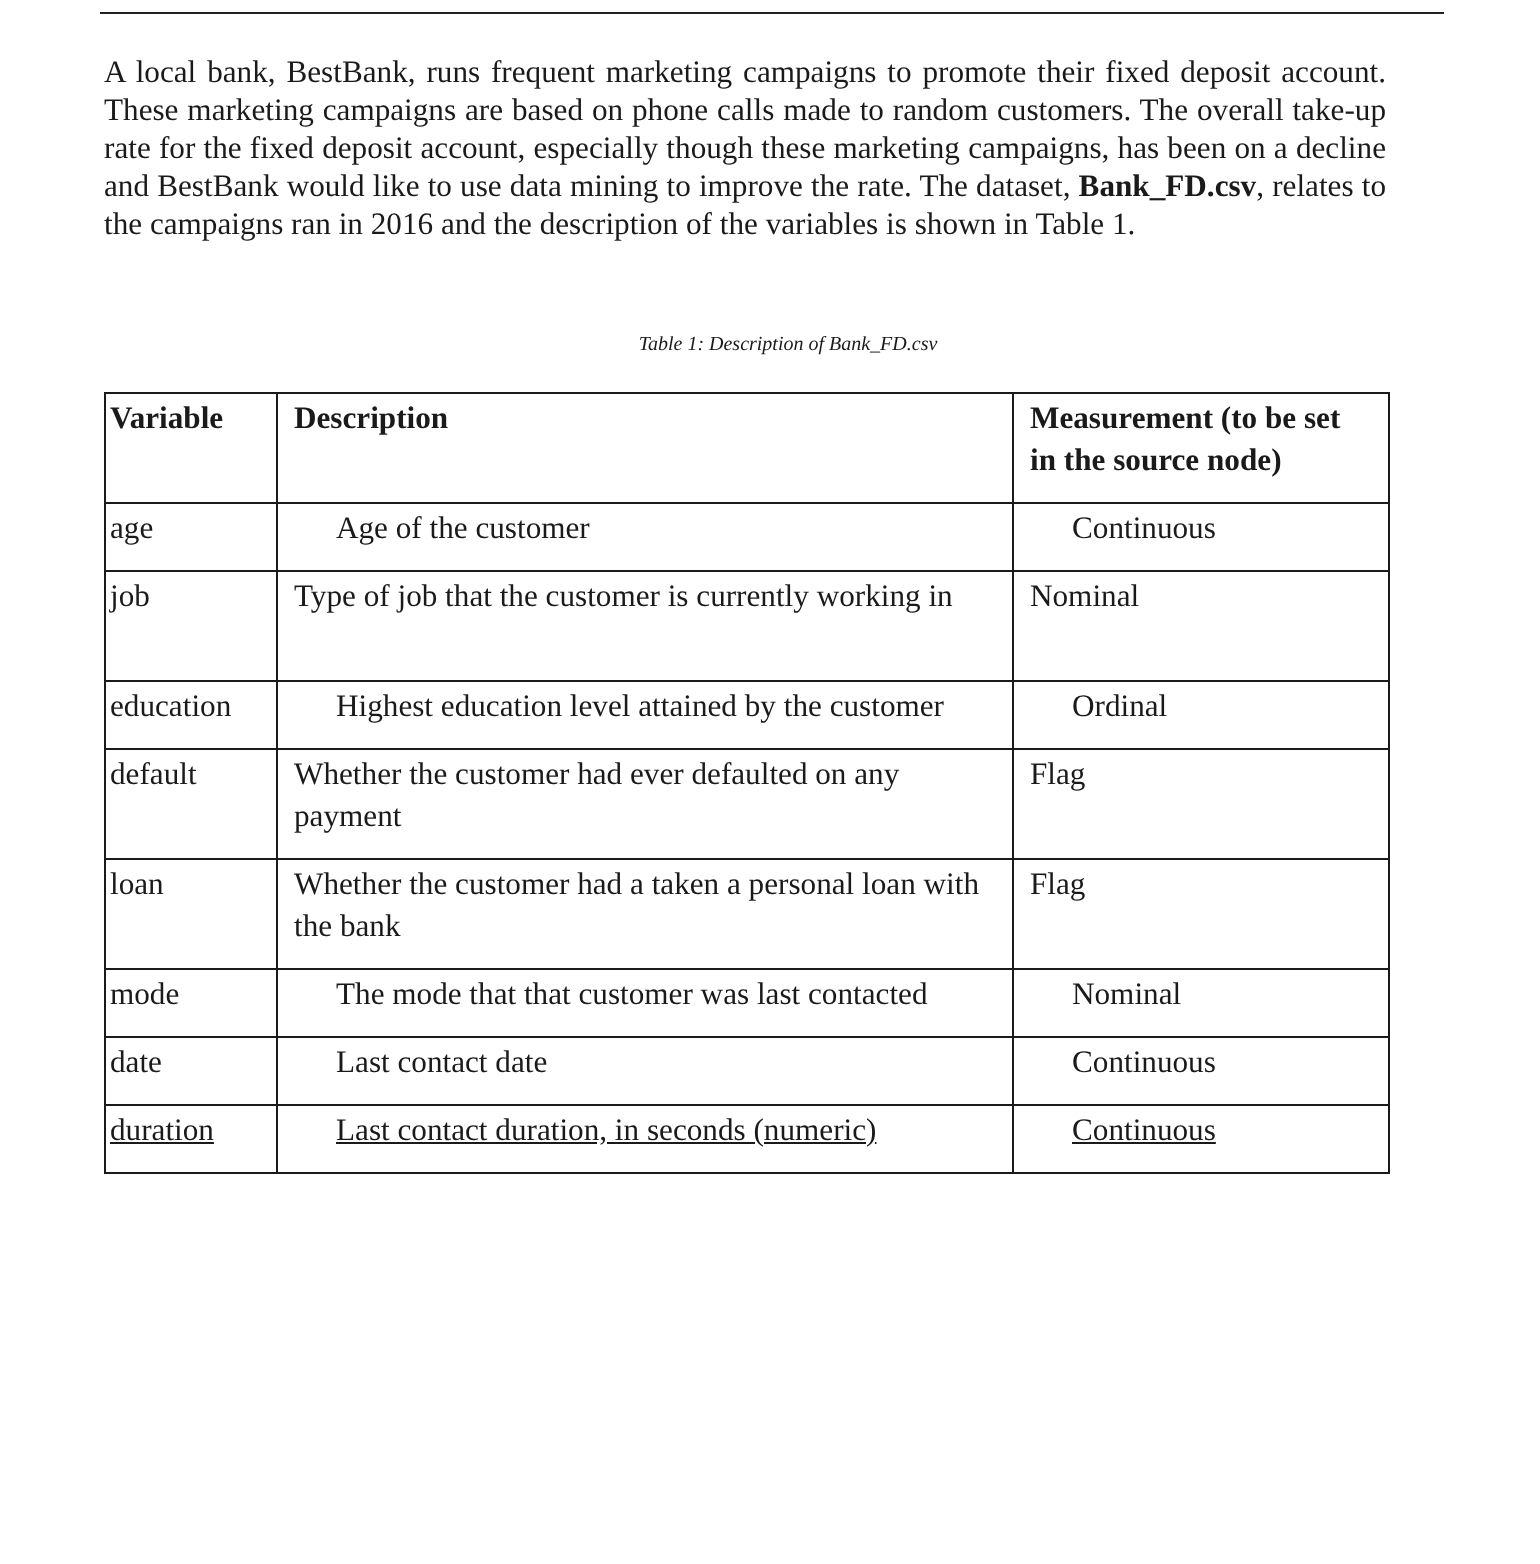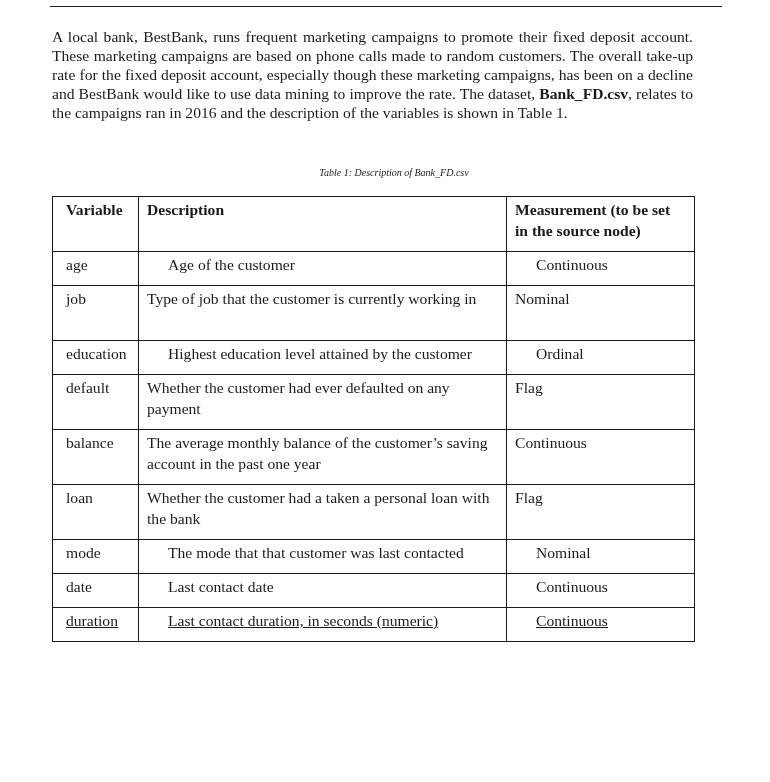--- a/index.html
+++ b/index.html
@@ -10,21 +10,21 @@
   .intro { position: absolute; left: 52px; top: 27px; width: 641px;
            font-size: 15.6px; line-height: 19px; text-align: justify; margin: 0; }
   .intro .fname { font-weight: bold; }
   .caption { position: absolute; left: 17px; width: 746px; top: 163px; text-align: center;
              font-style: italic; font-size: 10px; margin: 4px; }
   table.vars { position: absolute; left: 52px; top: 196px; border-collapse: collapse;
                font-size: 15.6px; }
   table.vars td, table.vars th { border: 1.3px solid #1a1a1a; vertical-align: top;
                padding: 2px 8px 0 8px; text-align: left; line-height: 21px; }
   table.vars th { font-weight: bold; }
-  table.vars th:first-child, table.vars td:first-child { padding-left: 13px; padding-right: 4px; }
+  table.vars th:first-child, table.vars td:first-child { padding-left: 2px; padding-right: 4px; }
   col.c1 { width: 86px; } col.c2 { width: 368px; } col.c3 { width: 188px; }
   tr.h54 td, tr.h54 th { height: 52px; }
   tr.h33 td { height: 31px; padding-left: 29px; }
   table.vars tr:last-child td { border-bottom: 1.3px solid #1a1a1a; text-decoration: underline; }
 </style>
 </head>
 <body>
 
 <div class="top-rule"></div>
 
@@ -60,25 +60,20 @@
         <td>education</td>
         <td>Highest education level  attained by the customer</td>
         <td>Ordinal</td>
       </tr>
       <tr class="h54">
         <td>default</td>
         <td>Whether the customer had ever defaulted on any payment</td>
         <td>Flag</td>
       </tr>
       <tr class="h54">
-        <td>balance</td>
-        <td>The average monthly balance of the customer’s saving account in the past one year</td>
-        <td>Continuous</td>
-      </tr>
-      <tr class="h54">
         <td>loan</td>
         <td>Whether the customer had a taken a personal loan with the bank</td>
         <td>Flag</td>
       </tr>
       <tr class="h33">
         <td>mode</td>
         <td>The mode that that customer was last contacted</td>
         <td>Nominal</td>
       </tr>
       <tr class="h33">

